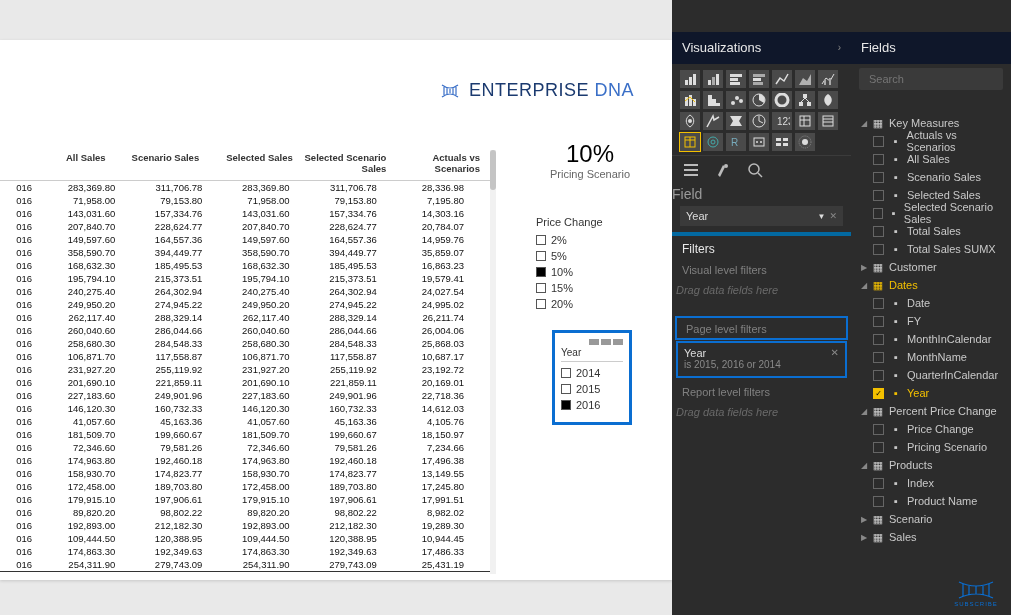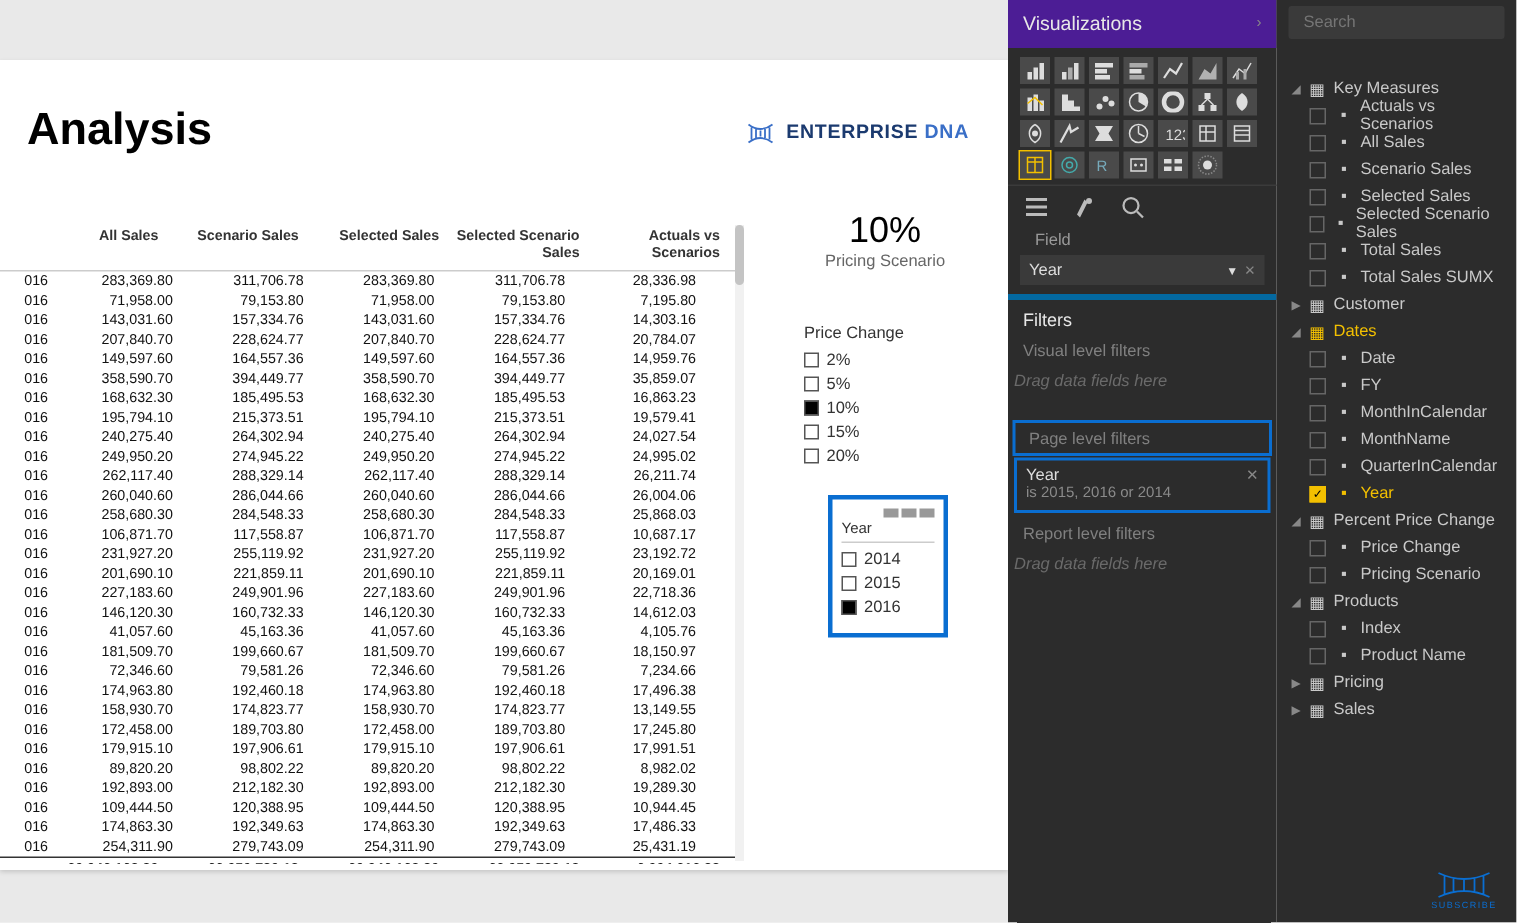--- a/index.html
+++ b/index.html
@@ -1,20 +1,20 @@
 <!DOCTYPE html>
 <html><head>
 <meta charset="utf-8">
 <style>
   * { box-sizing:border-box; margin:0; padding:0; font-family:"Segoe UI",Arial,sans-serif; }
   html,body { width:1011px; height:615px; background:#e9e9e9; overflow:hidden; position:relative; }
   .canvas { position:absolute; left:0; top:40px; width:672px; height:540px; background:#fff; box-shadow:0 1px 3px rgba(0,0,0,.15); }
   .canvas-inner { position:absolute; left:0; top:0; right:0; bottom:0; }
   .title { position:absolute; left:18px; top:30px; font-size:30px; font-weight:700; color:#000; }
-  .logo { position:absolute; right:26px; top:40px; font-size:13px; font-weight:700; color:#1b3a6f; letter-spacing:.5px; }
+  .logo { position:absolute; right:38px; top:40px; font-size:18px; font-weight:400; color:#1b3a6f; letter-spacing:.5px; }
   .logo svg { vertical-align:middle; margin-right:4px; }
   .logo .dna { color:#3a6fc7; }
   .table { position:absolute; left:0px; top:108px; bottom:4px; width:490px; font-size:9.5px; color:#111; overflow:hidden; }
   .thead { display:flex; font-weight:600; color:#333; padding:4px 0 6px; border-bottom:1px solid #ccc; }
   .tbody { overflow:hidden; }
   .trow { display:flex; padding:1px 16px; }
   .tfoot { display:flex; border-top:1px solid #333; padding-top:2px; font-weight:700; }
   .c0 { width:22px; text-align:right; padding-right:6px; }
   .c1,.c2,.c3,.c4,.c5 { flex:1; text-align:right; padding-right:10px; }
   .sb { position:absolute; left:490px; top:110px; bottom:6px; width:6px; background:#f1f1f1; }
@@ -28,29 +28,29 @@
   .chk .box { width:10px; height:10px; border:1px solid #555; margin-right:5px; }
   .chk.sel .box { background:#000; }
   .year-card { position:absolute; right:40px; top:290px; width:80px; height:95px; background:#fff; border:3px solid #0a6ed1; padding:6px 6px; }
   .year-card .hdr { display:flex; justify-content:flex-end; gap:2px; margin-bottom:2px;}
   .year-card .hdr span{ width:10px; height:6px; background:#999; display:inline-block;}
   .year-card .lbl { font-size:10px; color:#333; border-bottom:1px solid #ccc; padding-bottom:3px; margin-bottom:3px;}
   
   .pane { position:absolute; top:0; bottom:0; background:#2c2c2c; color:#c9c9c9; font-size:12px; }
   .viz { left:672px; width:179px; }
   .fields { left:851px; width:160px; }
-  .pane-title { height:32px; line-height:32px; padding:0 10px; font-size:13px; color:#e8e8e8; background:#4c1d95; display:flex; align-items:flex-end; justify-content:space-between; }
+  .pane-title { height:32px; line-height:32px; padding:0 10px; font-size:13px; color:#e8e8e8; background:#0f172a; display:flex; align-items:flex-end; justify-content:space-between;margin-top:32px; }
   .pane-title .chev { font-size:10px; color:#888;}
   .viz-grid { padding:6px 8px 4px; display:grid; grid-template-columns:repeat(7,20px); gap:3px; }
   .viz-ico { width:20px; height:18px; background:#4a4a4a; display:flex; align-items:center; justify-content:center; }
   .viz-ico svg { width:16px; height:14px; }
   .viz-ico.sel { outline:1px solid #f3c000; }
   .format-row { display:flex; gap:14px; padding:6px 10px 4px; border-top:1px solid #3b3b3b; }
   .format-row .fi { width:18px; height:16px; }
-  .lbl2 { padding:4px 18px 2px; font-size:11px; color:#9a9a9a; }
+  .lbl2 { padding:4px 0 2px; font-size:14px; color:#9a9a9a; }
   .field-well { margin:2px 8px 6px; background:#3a3a3a; height:20px; line-height:20px; padding:0 6px; font-size:11px; color:#ddd; display:flex; align-items:center; justify-content:space-between;}
   .field-well .x { color:#888; font-size:9px; margin-left:4px;}
   .section { padding:6px 10px 4px; border-top:4px solid #0369a1; font-size:12px; color:#e8e8e8; }
   .subtle { padding:4px 10px; font-size:11px; color:#808080; }
   .drop { padding:4px 4px 8px; font-size:11px; color:#6a6a6a; font-style:italic;}
   .pf-card { margin:4px 6px 6px; padding:4px 6px 6px; background:#2c2c2c; position:relative; outline:2px solid #0a6ed1;}
   .pf-card .pf-name { font-size:11px; color:#ddd; }
   .pf-card .pf-sub { font-size:10px; color:#8a8a8a;}
   .pf-card .pf-x { position:absolute; right:6px; top:4px; color:#888; font-size:10px;}
   .search { margin:4px 8px 24px; background:#3a3a3a; height:22px; display:flex; align-items:center; padding:0 6px; border-radius:2px;}
@@ -67,21 +67,20 @@
   .tnode.hi { color:#f3c000;}
   .subscribe { position:absolute; right:4px; bottom:4px; width:62px; height:32px; color:#0a6ed1; }
   .subscribe svg { width:38px; height:22px; display:block; margin:0 auto;}
   .subscribe .t { font-size:6px; letter-spacing:1px; text-align:center; color:#0a6ed1;}
 </style>
 </head>
 <body>
 
 <div class="canvas">
  <div class="canvas-inner">
-  <div class="title">Analysis</div>
   <div class="logo">
     <svg width="18" height="14" viewBox="0 0 18 14">
           <path d="M1 1 Q9 7 17 1 M1 13 Q9 7 17 13 M3 3 L3 11 M6 4 L6 10 M9 5 L9 9 M12 4 L12 10 M15 3 L15 11" stroke="#3a6fc7" stroke-width="1.2" fill="none"></path>
         </svg>
     <span>ENTERPRISE</span> <span class="dna">DNA</span>
   </div>
 
   <div class="table">
     <div class="thead">
           <div class="c0"></div>
@@ -607,20 +606,23 @@
   <div class="pf-card">
     <div class="pf-name">Year</div>
     <div class="pf-sub">is 2015, 2016 or 2014</div>
     <div class="pf-x">✕</div>
   </div>
   <div class="subtle">Report level filters</div>
   <div class="drop">Drag data fields here</div>
 </div>
 
 <div class="pane fields">
+  <div class="pane-title">
+      <span>Fields</span>
+    </div>
   <div class="search">
     <svg viewBox="0 0 16 16">
         <circle cx="6" cy="6" r="4" fill="none" stroke="#888" stroke-width="1.5"></circle>
         <line x1="9" y1="9" x2="13" y2="13" stroke="#888" stroke-width="1.5"></line>
       </svg>
     <input placeholder="Search" style="">
   </div>
   <div class="tree">
       <div class="tnode l1">
         <span class="caret">◢</span>
@@ -728,21 +730,21 @@
         <span>Index</span>
       </div>
       <div class="tnode l2">
         <span class="ck"></span>
         <span class="tico">▪</span>
         <span>Product Name</span>
       </div>
       <div class="tnode l1">
         <span class="caret">▶</span>
         <span class="tico">▦</span>
-        <span>Pricing</span>
+        <span>Scenario</span>
       </div>
       <div class="tnode l1">
         <span class="caret">▶</span>
         <span class="tico">▦</span>
         <span>Sales</span>
       </div>
     </div>
 </div>
 
 <div class="subscribe">

